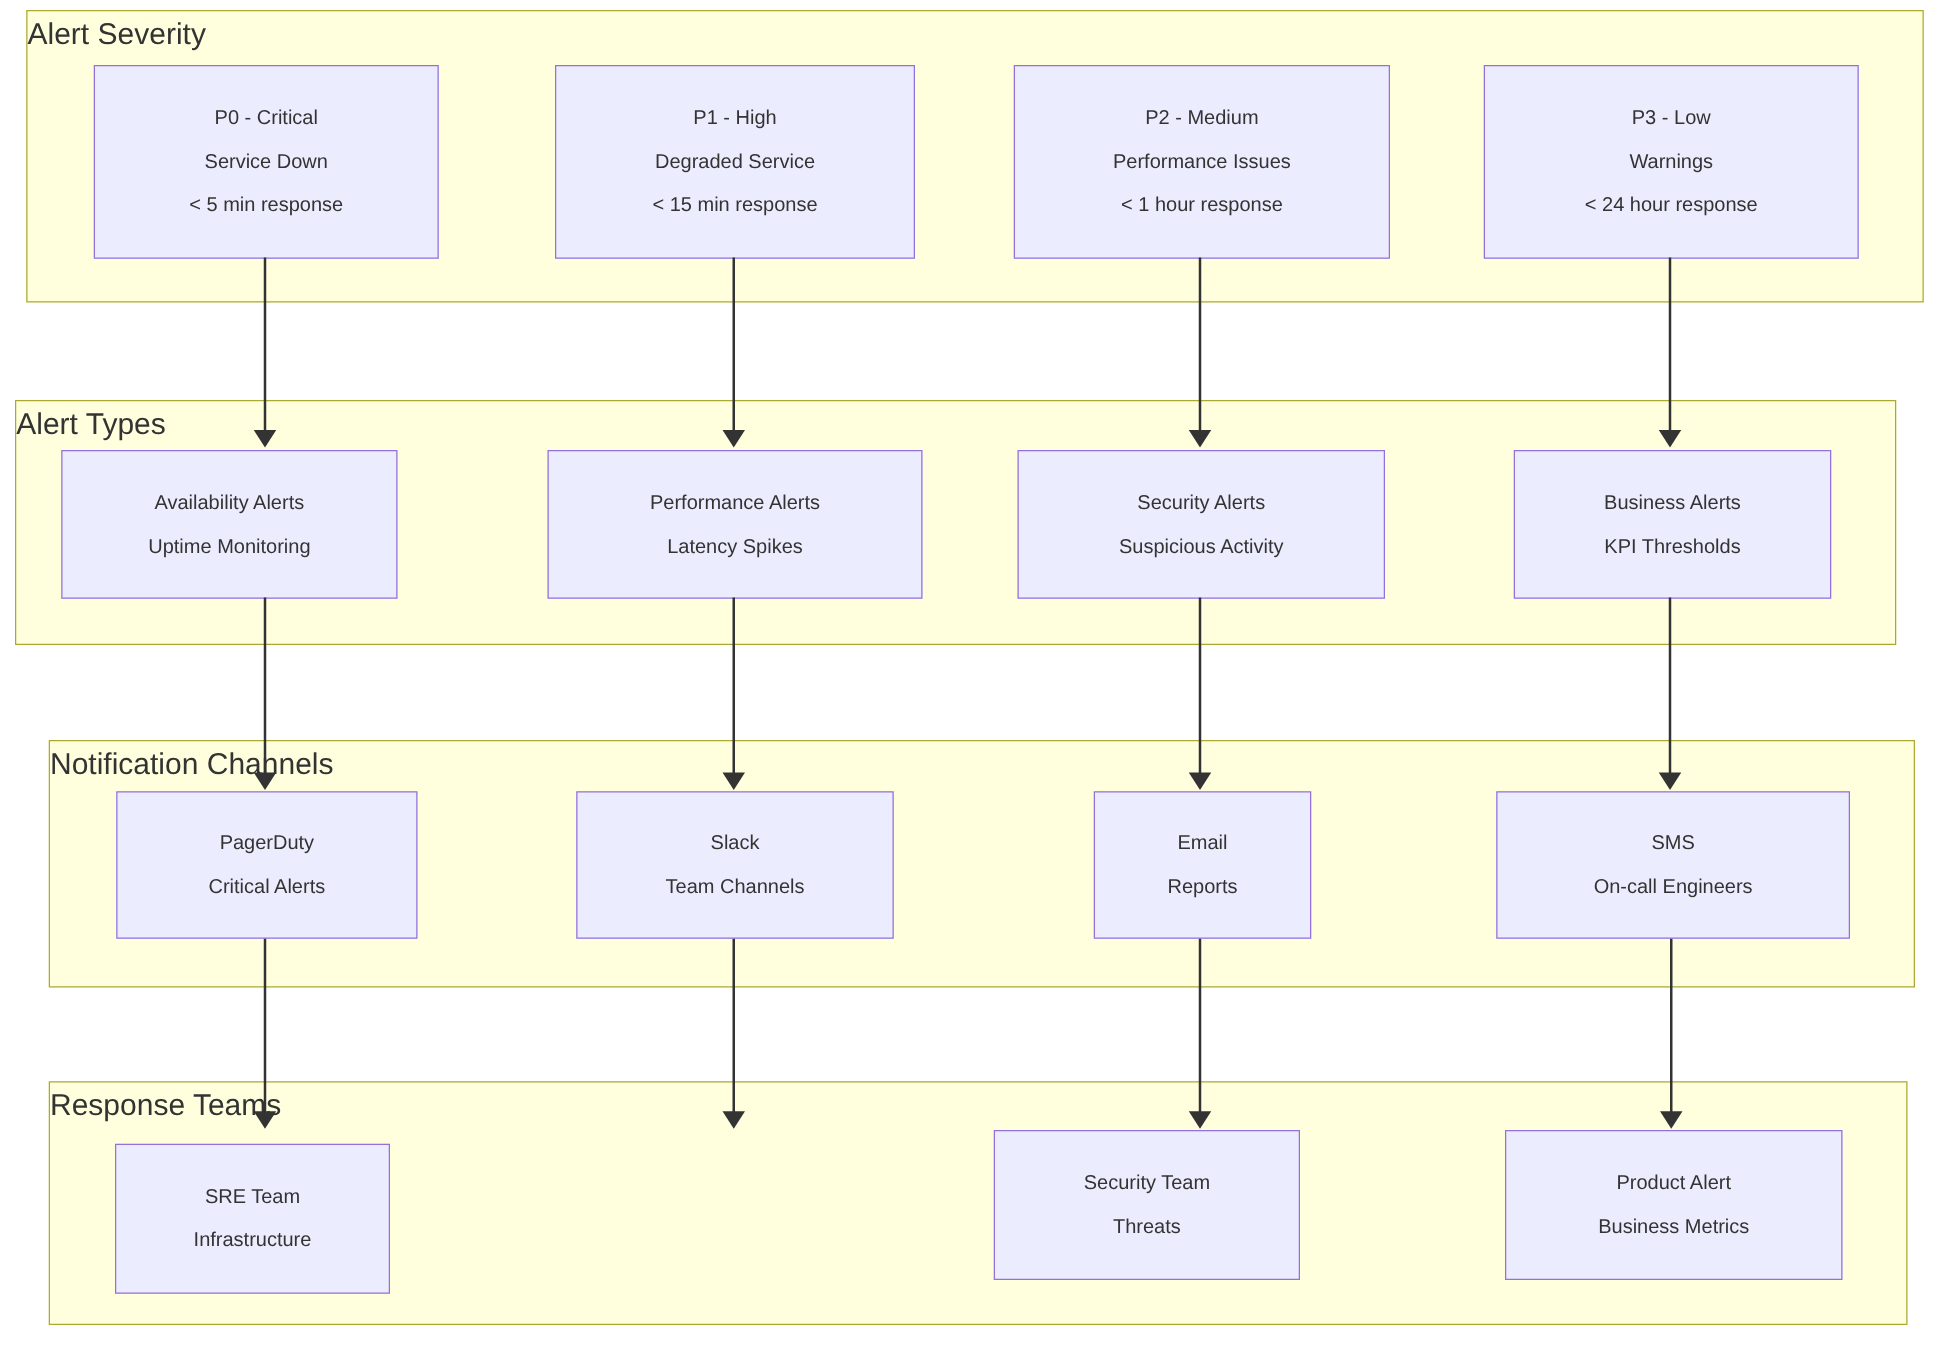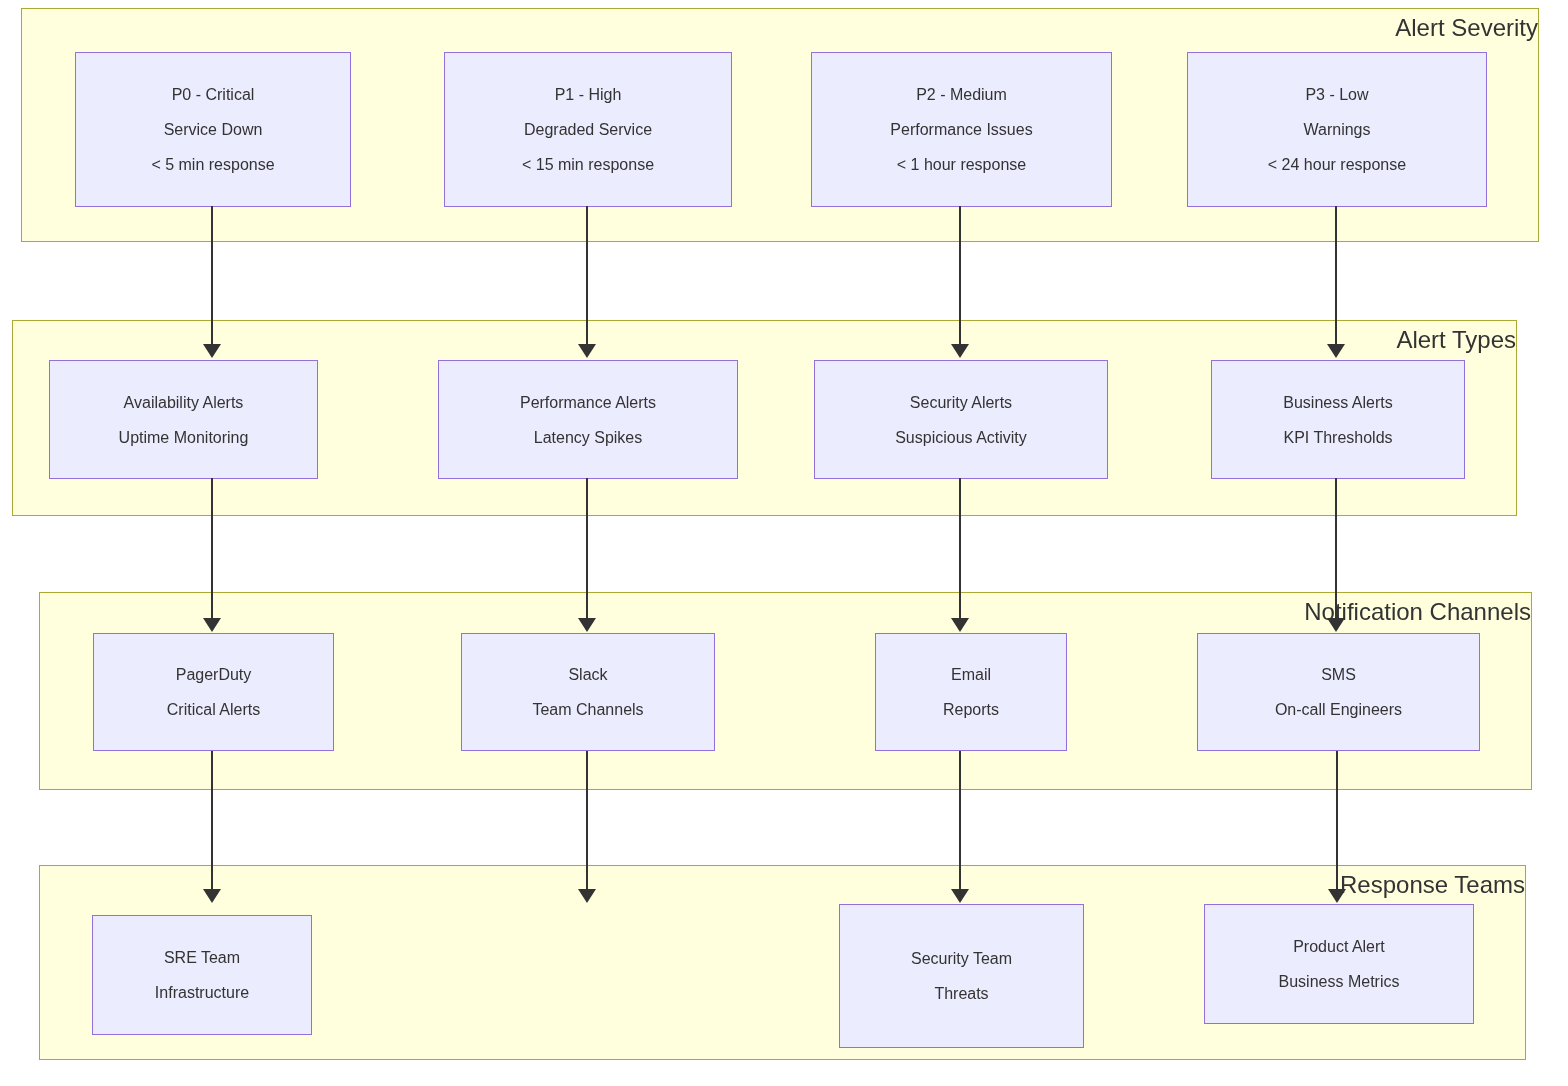--- a/index.html
+++ b/index.html
@@ -19,21 +19,21 @@
     color:var(--text);
   }
   .band{
     position:absolute;
     background:var(--band-fill);
     border:1px solid var(--band-border);
     box-sizing:border-box;
   }
   .band-title{
     position:absolute;top:5px;left:0;width:100%;
-    text-align:right;font-size:24px;color:var(--text);
+    text-align:left;font-size:24px;color:var(--text);
   }
   .node{
     position:absolute;box-sizing:border-box;
     background:var(--node-fill);
     border:1px solid var(--node-border);
     display:flex;flex-direction:column;justify-content:center;align-items:center;
     text-align:center;font-size:16px;line-height:35px;color:var(--text);
   }
   .edges{position:absolute;left:0;top:0;pointer-events:none;}
   .edges line{stroke:var(--edge);stroke-width:2;}
@@ -91,37 +91,37 @@
   <section class="band" style="left:39px;top:592px;width:1493px;height:198px">
     <div class="band-title">Notification Channels</div>
     <div class="node" style="left:53px;top:40px;width:241px;height:118px">
       <div>PagerDuty</div>
       <div>Critical Alerts</div>
     </div>
     <div class="node" style="left:421px;top:40px;width:254px;height:118px">
       <div>Slack</div>
       <div>Team Channels</div>
     </div>
-    <div class="node" style="left:835px;top:40px;width:192px;height:118px">
+    <div class="node" style="left:835px;top:40px;width:174px;height:118px">
       <div>Email</div>
       <div>Reports</div>
     </div>
     <div class="node" style="left:1157px;top:40px;width:283px;height:118px">
       <div>SMS</div>
       <div>On-call Engineers</div>
     </div>
   </section>
 
   <section class="band" style="left:39px;top:865px;width:1487px;height:195px">
     <div class="band-title">Response Teams</div>
     <div class="node" style="left:52px;top:49px;width:220px;height:120px">
       <div>SRE Team</div>
       <div>Infrastructure</div>
     </div>
-    <div class="node" style="left:799px;top:38px;width:245px;height:144px">
+    <div class="node" style="left:755px;top:38px;width:245px;height:120px">
       <div>Security Team</div>
       <div>Threats</div>
     </div>
     <div class="node" style="left:1164px;top:38px;width:270px;height:120px">
       <div>Product Alert</div>
       <div>Business Metrics</div>
     </div>
   </section>
 
   <svg class="edges" width="1568" height="1086" viewBox="0 0 1568 1086">

